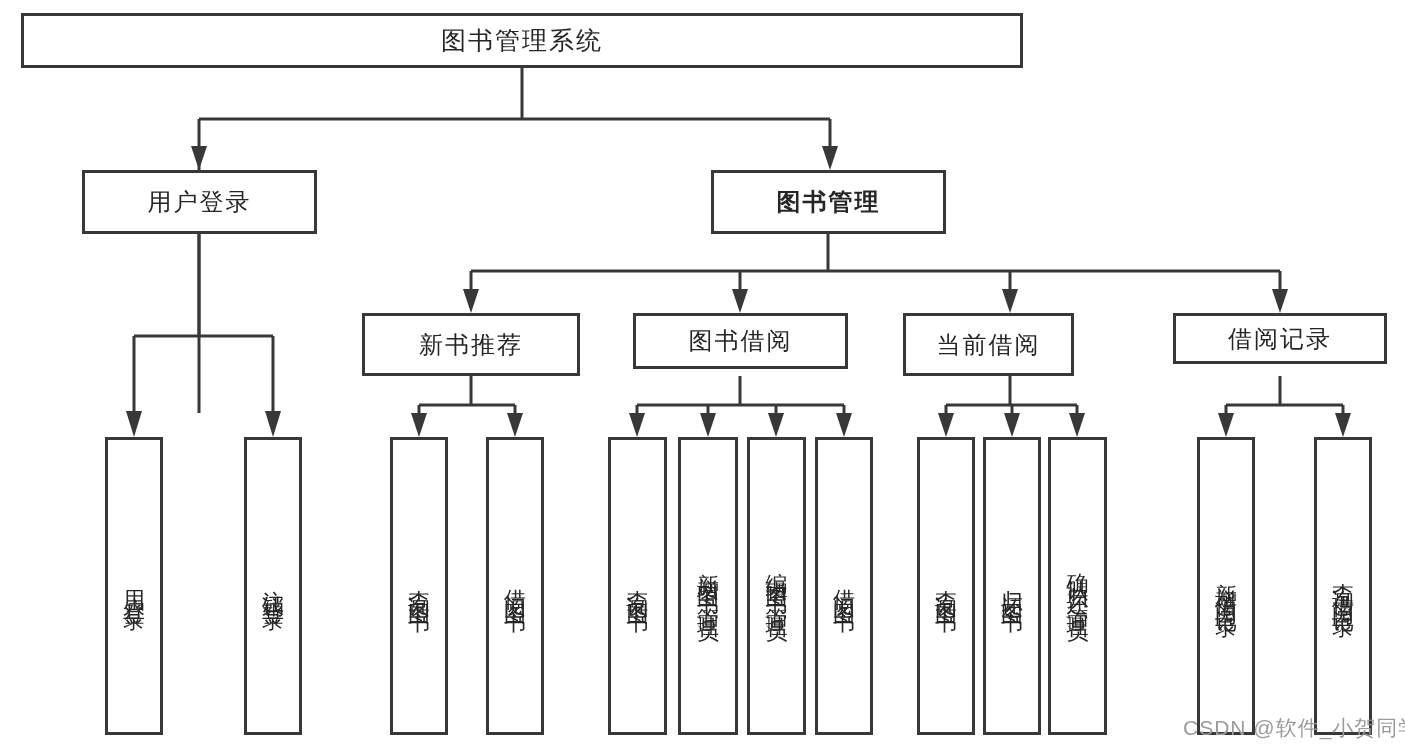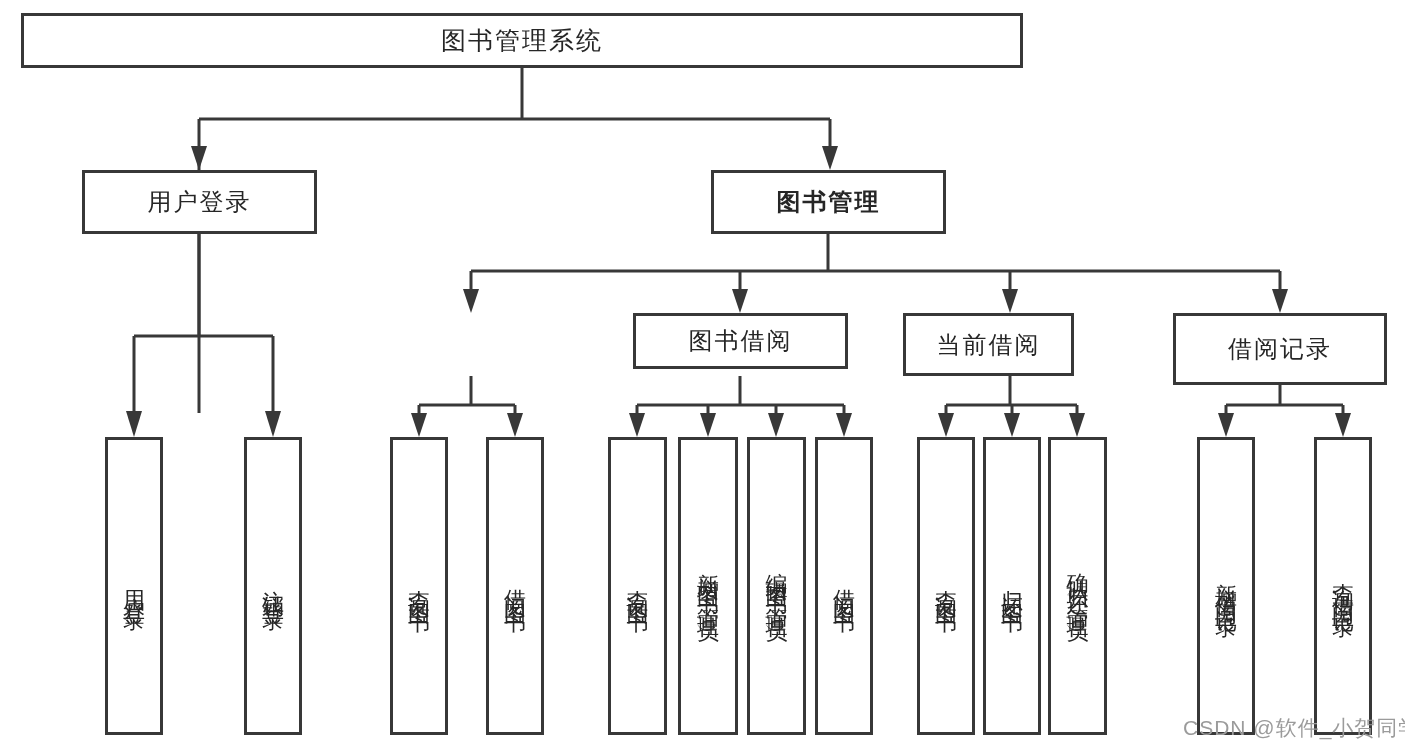--- a/index.html
+++ b/index.html
@@ -99,27 +99,30 @@
     <span>图书管理系统</span>
   </div>
 
   <div class="hnode" style="left:82px;top:170px;width:235px;height:64px;">
     <span>用户登录</span>
   </div>
   <div class="hnode" style="left:711px;top:170px;width:235px;height:64px;font-weight:bold;">
     <span>图书管理</span>
   </div>
 
+  <div class="hnode" style="left:362px;top:313px;width:218px;height:63px;">
+    <span>新书推荐</span>
+  </div>
   <div class="hnode" style="left:633px;top:313px;width:215px;height:56px;">
     <span>图书借阅</span>
   </div>
   <div class="hnode" style="left:903px;top:313px;width:171px;height:63px;">
     <span>当前借阅</span>
   </div>
-  <div class="hnode" style="left:1173px;top:313px;width:214px;height:72px;">
+  <div class="hnode" style="left:1173px;top:313px;width:214px;height:51px;">
     <span>借阅记录</span>
   </div>
 
   <div class="vnode" style="left:105px;">
     <span class="vlabel">用户登录</span>
   </div>
   <div class="vnode" style="left:244px;">
     <span class="vlabel">注销登录</span>
   </div>
 

